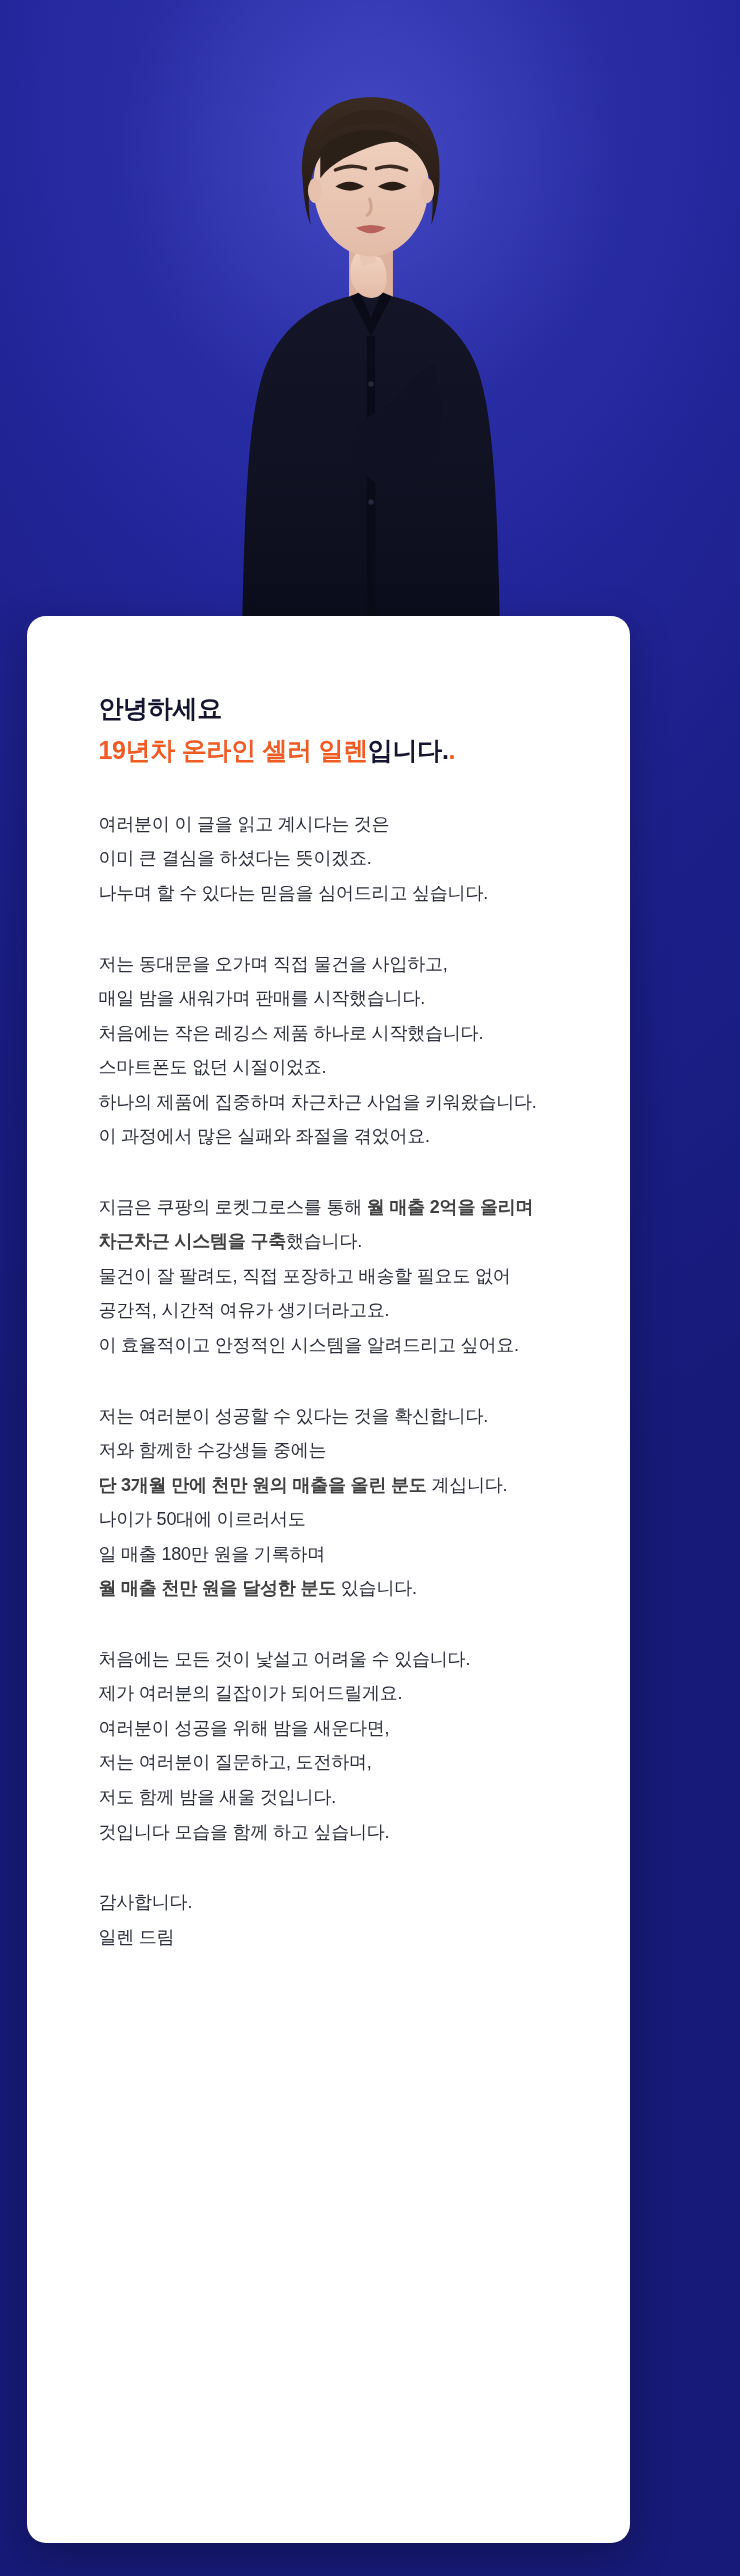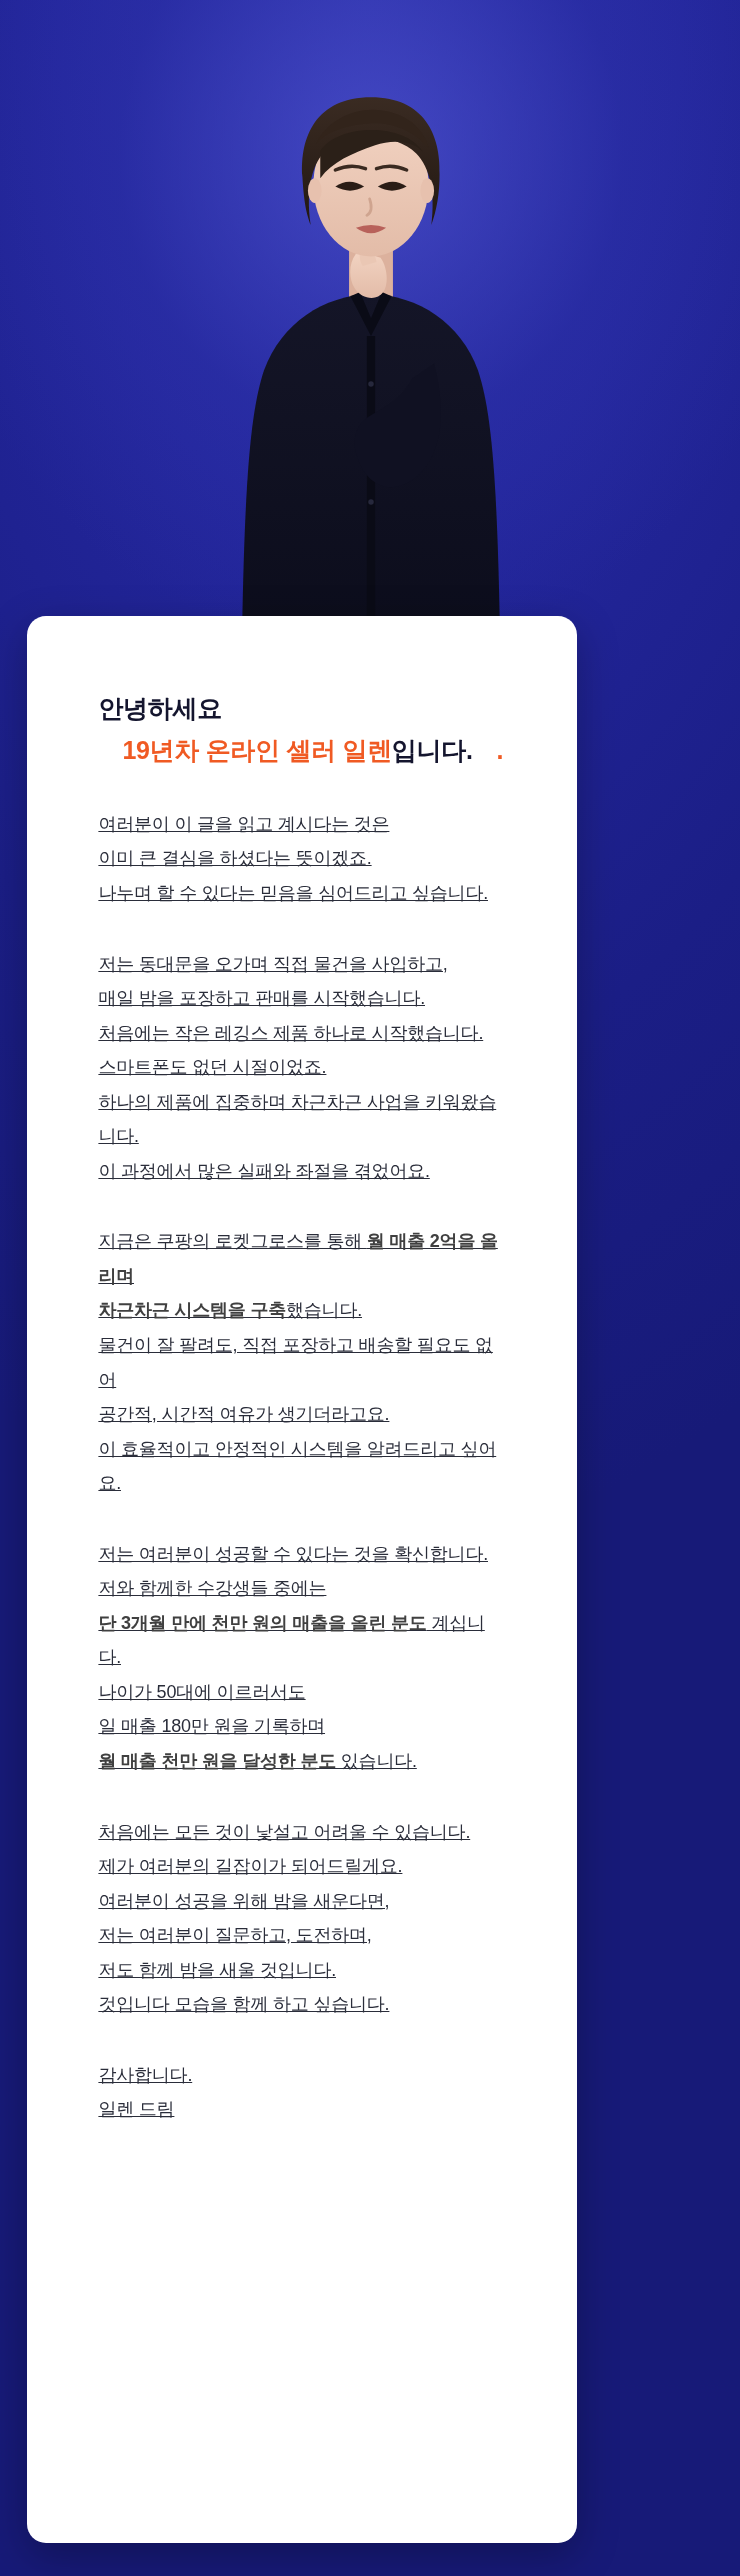--- a/index.html
+++ b/index.html
@@ -43,21 +43,21 @@
     height: 590px;
     transform: translateX(-50%);
   }
   .hero svg { display: block; width: 100%; height: 100%; }
 
   
   .card {
     position: absolute;
     left: 27.4px;
     top: 616px;
-    width: 550px;
+    width: 603px;
     height: 1927px;
     background: #ffffff;
     border-radius: 19px;
     box-shadow: 0 12.3px 41px rgba(0,0,0,0.28);
   }
   .card-inner {
     padding: 75px 71px 62px 71px;
   }
 
   .headline {
@@ -69,32 +69,32 @@
     line-height: 1.42;
   }
   .headline2 {
     margin: 0 0 38px 0;
     font-size: 25px;
     font-weight: bold;
     letter-spacing: -0.3px;
     line-height: 1.42;
     color: #14152e;
   }
-  .accent { color: #f05a23; margin-left: 24px; }
+  .accent { color: #f05a23; }
 
   .para {
     margin: 0 0 36px 0;
     font-size: 18px;
     line-height: 1.92;
     color: #2a2d3a;
     letter-spacing: -0.2px;
   }
   .para:last-child { margin-bottom: 3px; }
   .para .b { font-weight: bold; color: #404040; }
-  .line { display: block; text-decoration: underline; }
+  .line { display: block; }
 </style>
 </head>
 <body>
 
 <div class="page">
   <div class="bg-glow"></div>
 
   <div class="hero">
     <svg viewBox="0 0 560 860" xmlns="http://www.w3.org/2000/svg" aria-hidden="true">
       <defs>
@@ -157,21 +157,21 @@
       <h2 class="headline2"><span class="accent">19년차 온라인 셀러 일렌</span><span>입니다.</span><span class="accent">.</span></h2>
 
       <div id="paragraphs">
           <p class="para">
             <span class="line">여러분이 이 글을 읽고 계시다는 것은</span>
             <span class="line">이미 큰 결심을 하셨다는 뜻이겠죠.</span>
             <span class="line">나누며  할 수 있다는 믿음을 심어드리고 싶습니다.</span>
           </p>
           <p class="para">
             <span class="line">저는  동대문을 오가며 직접 물건을 사입하고,</span>
-            <span class="line">매일 밤을 포장하고 판매를 시작했습니다.</span>
+            <span class="line">매일 밤을 새워가며 판매를 시작했습니다.</span>
             <span class="line">처음에는 작은 레깅스 제품 하나로 시작했습니다.</span>
             <span class="line">스마트폰도 없던 시절이었죠.</span>
             <span class="line">하나의 제품에 집중하며 차근차근 사업을 키워왔습니다.</span>
             <span class="line">이 과정에서 많은 실패와 좌절을 겪었어요.</span>
           </p>
           <p class="para">
             <span class="line">지금은 쿠팡의 로켓그로스를 통해 <span class="b">월 매출 2억을 올리며</span></span>
             <span class="line"><span class="b">차근차근 시스템을 구축</span>했습니다.</span>
             <span class="line">물건이 잘 팔려도, 직접 포장하고 배송할 필요도 없어</span>
             <span class="line">공간적, 시간적 여유가 생기더라고요.</span>

